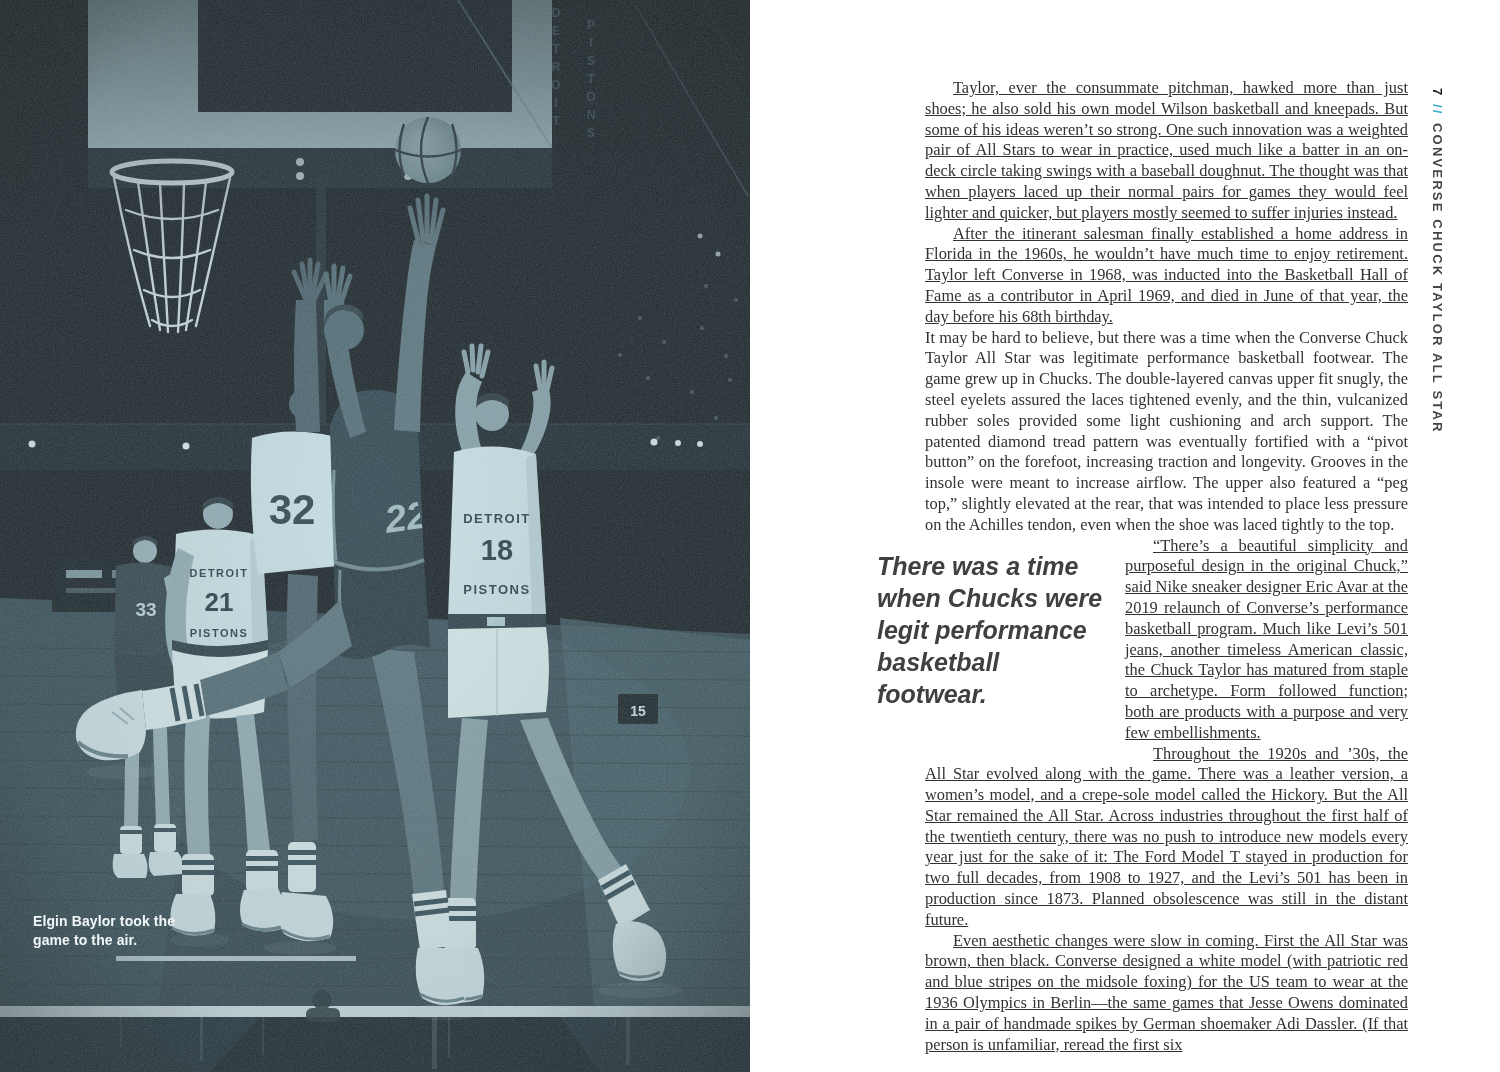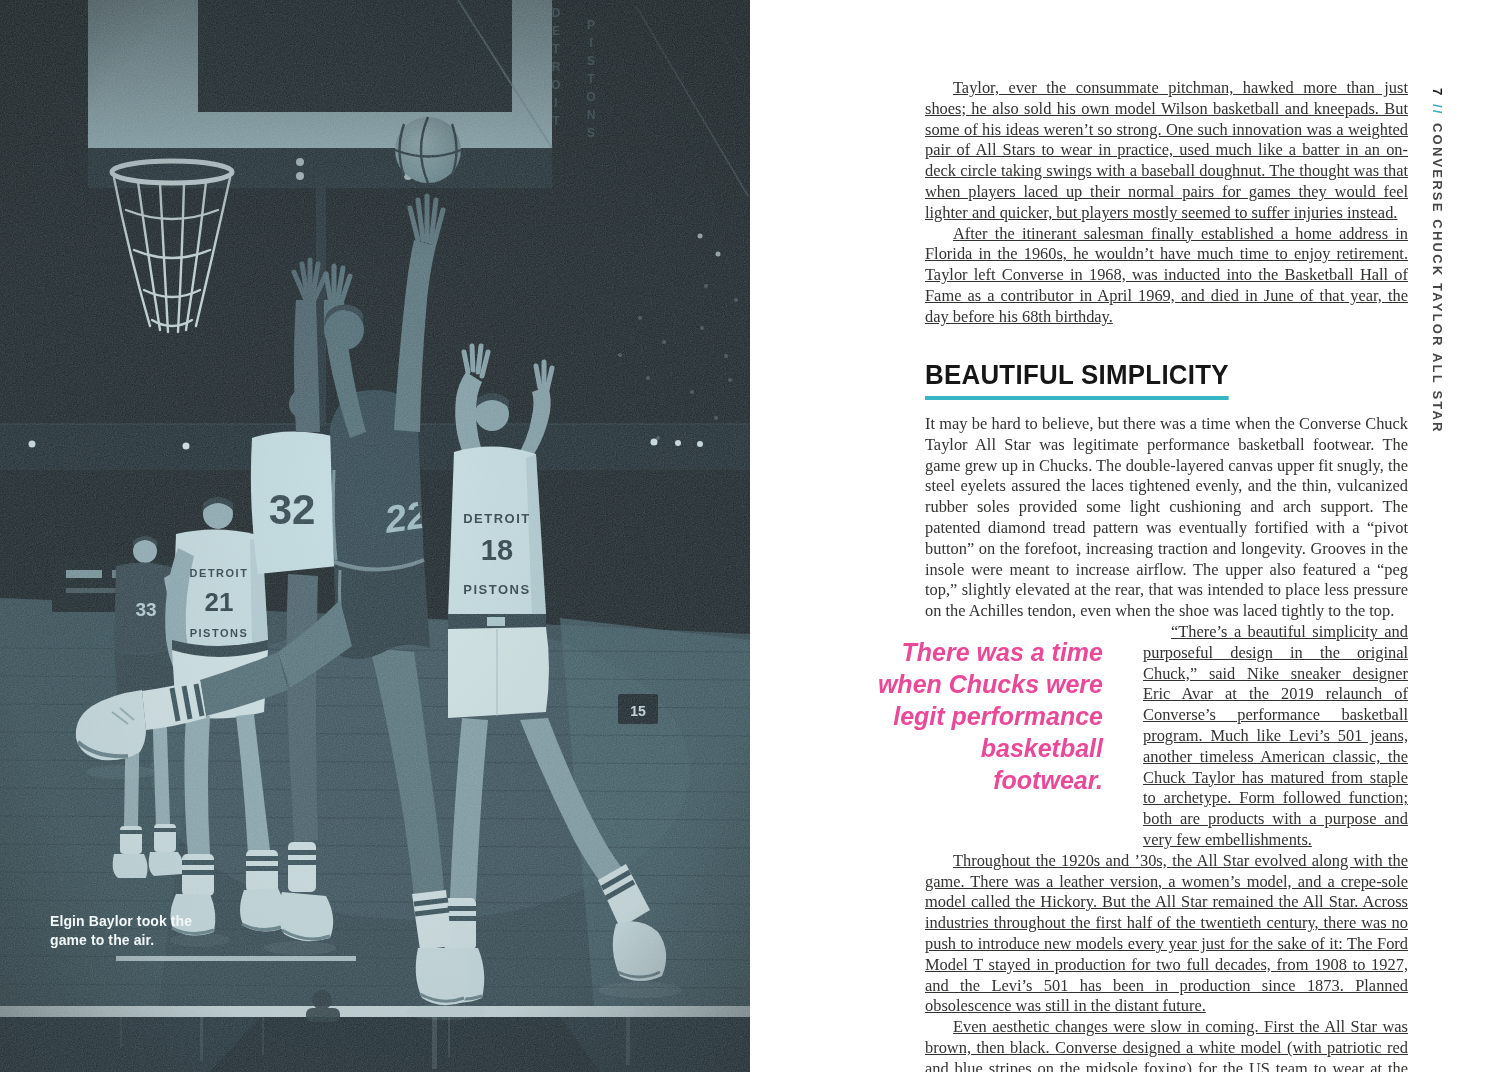--- a/index.html
+++ b/index.html
@@ -5,21 +5,21 @@
   html,body { margin:0; padding:0; background:#ffffff; }
   .spread {
     position:relative; width:1500px; height:1072px; background:#ffffff;
     overflow:hidden; font-family:"Liberation Serif", serif;
   }
 
   
   .photo { position:absolute; left:0; top:0; width:750px; height:1072px; background:#0b1419; }
   .photo svg { display:block; width:750px; height:1072px; }
   .photo-caption {
-    position:absolute; left:50px; top:912px; width:150px;
+    position:absolute; left:33px; top:912px; width:150px;
     font:700 14px/19px "Liberation Sans", sans-serif; color:#f2f7f8; letter-spacing:.1px;
   }
   .banner-col {
     position:absolute; writing-mode:vertical-rl; text-orientation:upright;
     font:700 12px "Liberation Sans", sans-serif; color:#5a737b; opacity:.5; letter-spacing:4px;
   }
   .banner-1 { left:549px; top:6px; }
   .banner-2 { left:584px; top:18px; }
 
   
@@ -33,23 +33,23 @@
 
   .heading-wrap { margin:33px 0 14px 0; text-indent:0; }
   .heading {
     display:inline-block; transform:scaleX(.94); transform-origin:left center;
     font:700 27.5px/1 "Liberation Sans", sans-serif; letter-spacing:.3px; color:#161616;
     border-bottom:4px solid #35b6c2; padding-bottom:8px;
   }
 
   .pullquote {
     float:left; width:226px;
-    margin:14px 40px 46px -48px;
+    margin:14px 22px 46px -48px;
     font:700 italic 25px/32px "Liberation Sans", sans-serif;
-    font-style:italic; color:#ec4899; text-align:right; text-indent:0; hyphens:none;
+    font-style:italic; color:#404040; text-align:left; text-indent:0; hyphens:none;
   }
 
   
   .folio {
     position:absolute; left:1430px; top:88px;
     writing-mode:vertical-rl;
     font:700 13px "Liberation Sans", sans-serif; letter-spacing:2.2px; color:#454545;
     white-space:nowrap;
   }
   .folio .num  { color:#1c1c1c; display:inline-block; }
@@ -372,23 +372,20 @@
 
     <div class="banner-col banner-1">DETROIT</div>
     <div class="banner-col banner-2">PISTONS</div>
     <div class="photo-caption">Elgin Baylor took the game to the air.</div>
   </div>
 
   <article class="article">
     <p class="para indent">Taylor, ever the consummate pitchman, hawked more than just shoes; he also sold his own model Wilson basketball and kneepads. But some of his ideas weren’t so strong. One such innovation was a weighted pair of All Stars to wear in practice, used much like a batter in an on-deck circle taking swings with a baseball doughnut. The thought was that when players laced up their normal pairs for games they would feel lighter and quicker, but players mostly seemed to suffer injuries instead.</p>
     <p class="para indent">After the itinerant salesman finally established a home address in Florida in the 1960s, he wouldn’t have much time to enjoy retirement. Taylor left Converse in 1968, was inducted into the Basketball Hall of Fame as a contributor in April 1969, and died in June of that year, the day before his 68th birthday.</p>
 
-    <div class="heading-wrap">
-      <span class="heading">BEAUTIFUL SIMPLICITY</span>
-    </div>
 
     <p class="para">It may be hard to believe, but there was a time when the Converse Chuck Taylor All Star was legitimate performance basketball footwear. The game grew up in Chucks. The double-layered canvas upper fit snugly, the steel eyelets assured the laces tightened evenly, and the thin, vulcanized rubber soles provided some light cushioning and arch support. The patented diamond tread pattern was eventually fortified with a “pivot button” on the forefoot, increasing traction and longevity. Grooves in the insole were meant to increase airflow. The upper also featured a “peg top,” slightly elevated at the rear, that was intended to place less pressure on the Achilles tendon, even when the shoe was laced tightly to the top.</p>
 
     <p class="para indent"><span class="pullquote">There was a time when Chucks were legit performance basketball footwear.</span><span>“There’s a beautiful simplicity and purposeful design in the original Chuck,” said Nike sneaker designer Eric Avar at the 2019 relaunch of Converse’s performance basketball program. Much like Levi’s 501 jeans, another timeless American classic, the Chuck Taylor has matured from staple to archetype. Form followed function; both are products with a purpose and very few embellishments.</span></p>
 
     <p class="para indent">Throughout the 1920s and ’30s, the All Star evolved along with the game. There was a leather version, a women’s model, and a crepe-sole model called the Hickory. But the All Star remained the All Star. Across industries throughout the first half of the twentieth century, there was no push to introduce new models every year just for the sake of it: The Ford Model T stayed in production for two full decades, from 1908 to 1927, and the Levi’s 501 has been in production since 1873. Planned obsolescence was still in the distant future.</p>
     <p class="para indent">Even aesthetic changes were slow in coming. First the All Star was brown, then black. Converse designed a white model (with patriotic red and blue stripes on the midsole foxing) for the US team to wear at the 1936 Olympics in Berlin—the same games that Jesse Owens dominated in a pair of handmade spikes by German shoemaker Adi Dassler. (If that person is unfamiliar, reread the first six</p>
   </article>
 
   <aside class="folio">

